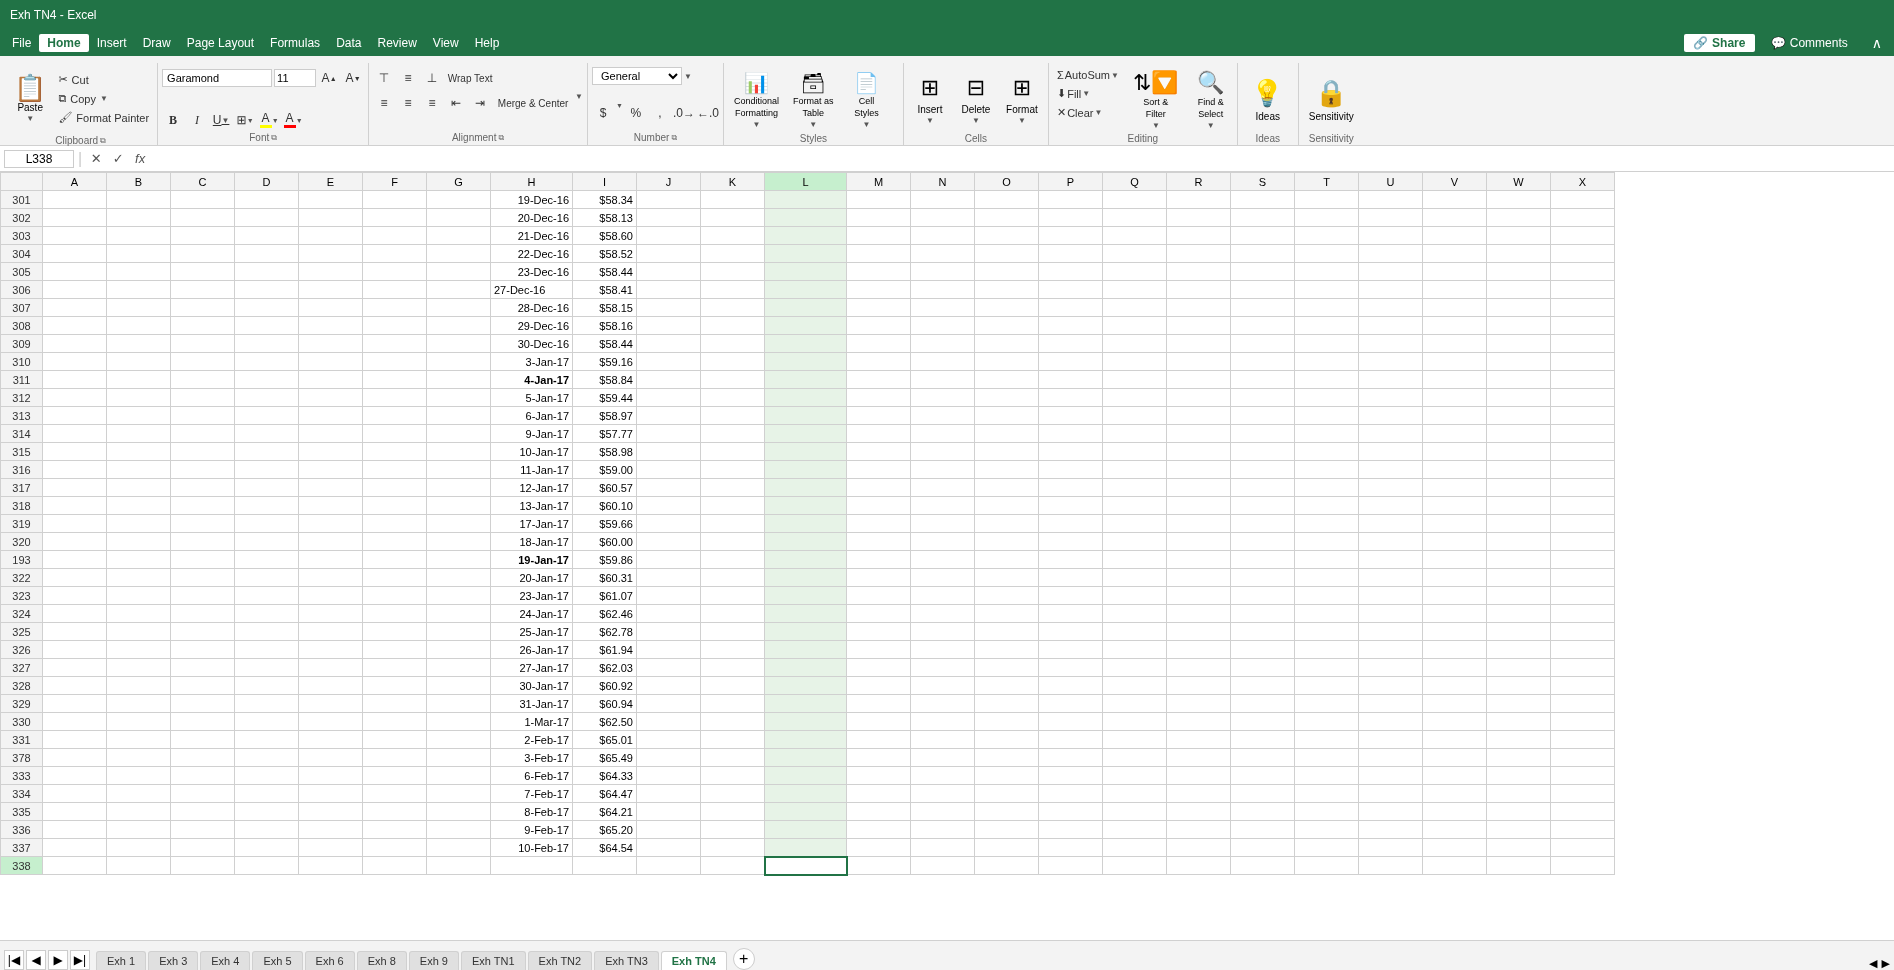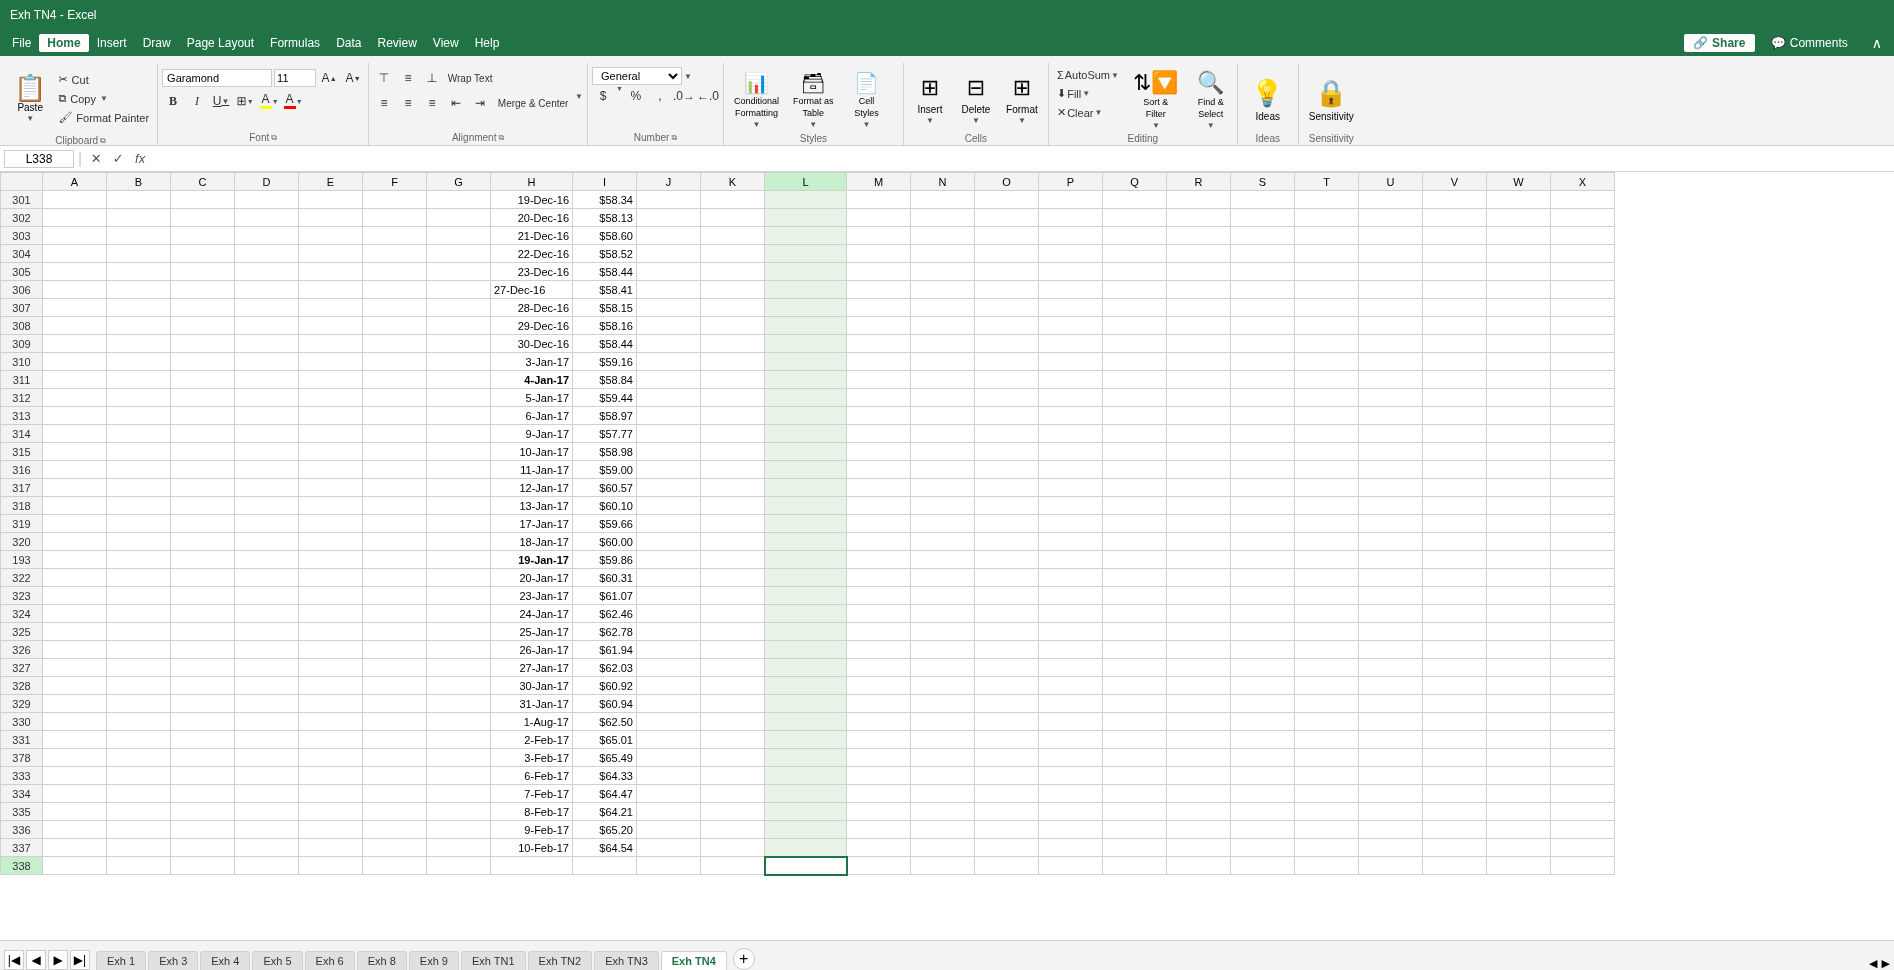--- a/index.html
+++ b/index.html
@@ -342,21 +342,21 @@
         </div>
       </div>
     </div>
     <div class="ribbon-group-label-expand">
       <span>Clipboard</span>
       <span style="font-size:8px;">⧉</span>
     </div>
   </div>
 
   <div class="ribbon-group" style="min-width:170px;">
-    <div style="display:flex; flex-direction:column; gap:1px; padding-top:4px; width:100%;">
+    <div style="display:flex; flex-direction:column; gap:20px; padding-top:4px; width:100%;">
       <div style="display:flex; align-items:center; gap:2px;">
         <input type="text" class="font-select" value="Garamond" style="">
         <input type="text" class="size-select" value="11" style="">
         <div class="small-btn" title="Increase Font">A<sup style="font-size:7px">▲</sup></div>
         <div class="small-btn" title="Decrease Font">A<sub style="font-size:7px">▼</sub></div>
       </div>
       <div style="display:flex; align-items:center; gap:2px;">
         <div class="small-btn bold-icon">B</div>
         <div class="small-btn italic-icon">I</div>
         <div class="small-btn" style="text-decoration:underline;">U <span class="dd-arrow">▼</span></div>
@@ -401,21 +401,21 @@
         <span class="dd-arrow">▼</span>
       </div>
     </div>
     <div class="ribbon-group-label-expand">
       <span>Alignment</span>
       <span style="font-size:8px;">⧉</span>
     </div>
   </div>
 
   <div class="ribbon-group" style="min-width:100px;">
-    <div style="display:flex; flex-direction:column; gap:0; padding-top:4px; width:100%;">
+    <div style="display:flex; flex-direction:column; gap:17px; padding-top:4px; width:100%;">
       <div style="display:flex; align-items:center; gap:2px;">
         <select class="num-format-select">
           <option>General</option>
           <option>Number</option>
           <option>Currency</option>
           <option>Accounting</option>
           <option>Date</option>
         </select>
         <span class="dd-arrow">▼</span>
       </div>
@@ -1388,21 +1388,21 @@
           </tr>
           <tr>
             <td class="row-num">330</td>
             <td></td>
             <td></td>
             <td></td>
             <td></td>
             <td></td>
             <td></td>
             <td></td>
-            <td style="text-align: right;">1-Aug-17</td>
+            <td style="text-align: right;">1-Mar-17</td>
             <td style="text-align: right;">$62.50</td>
             <td></td>
             <td></td>
             <td style="background: rgb(231, 243, 231);"></td>
             <td></td>
             <td></td>
             <td></td>
             <td></td>
             <td></td>
             <td></td>

